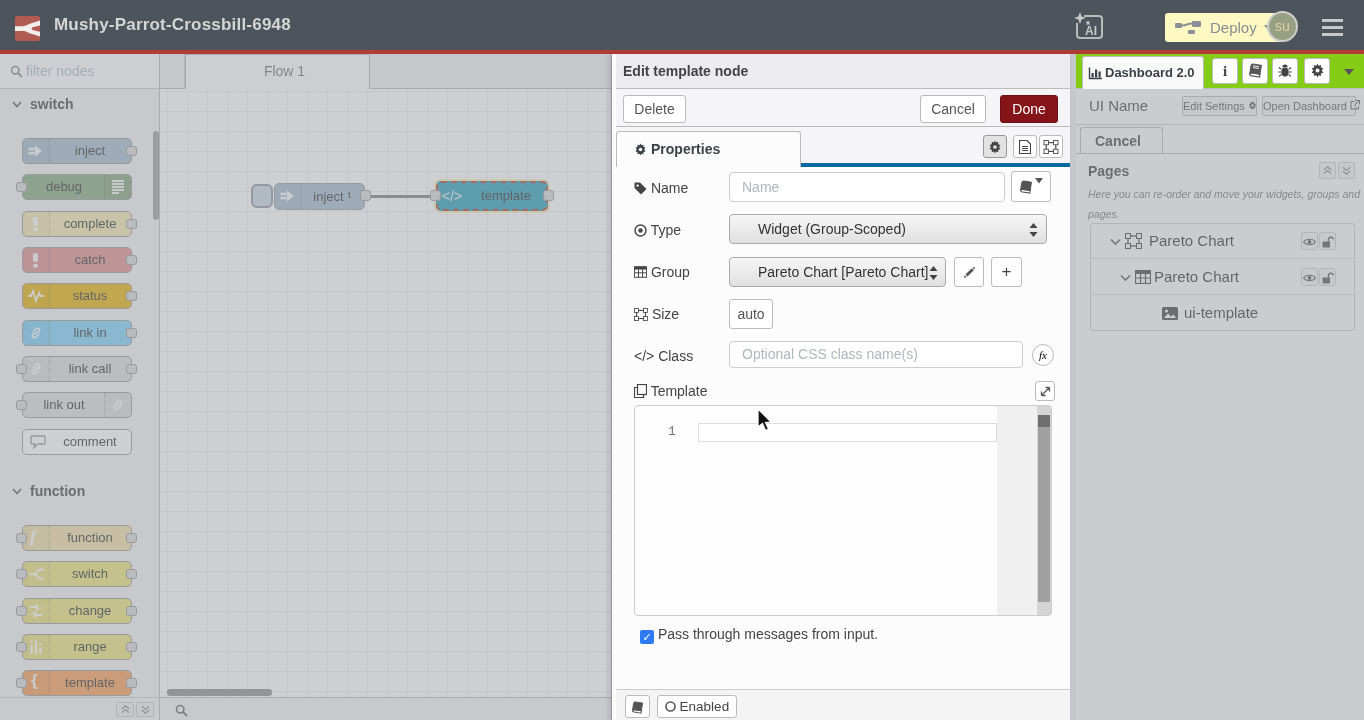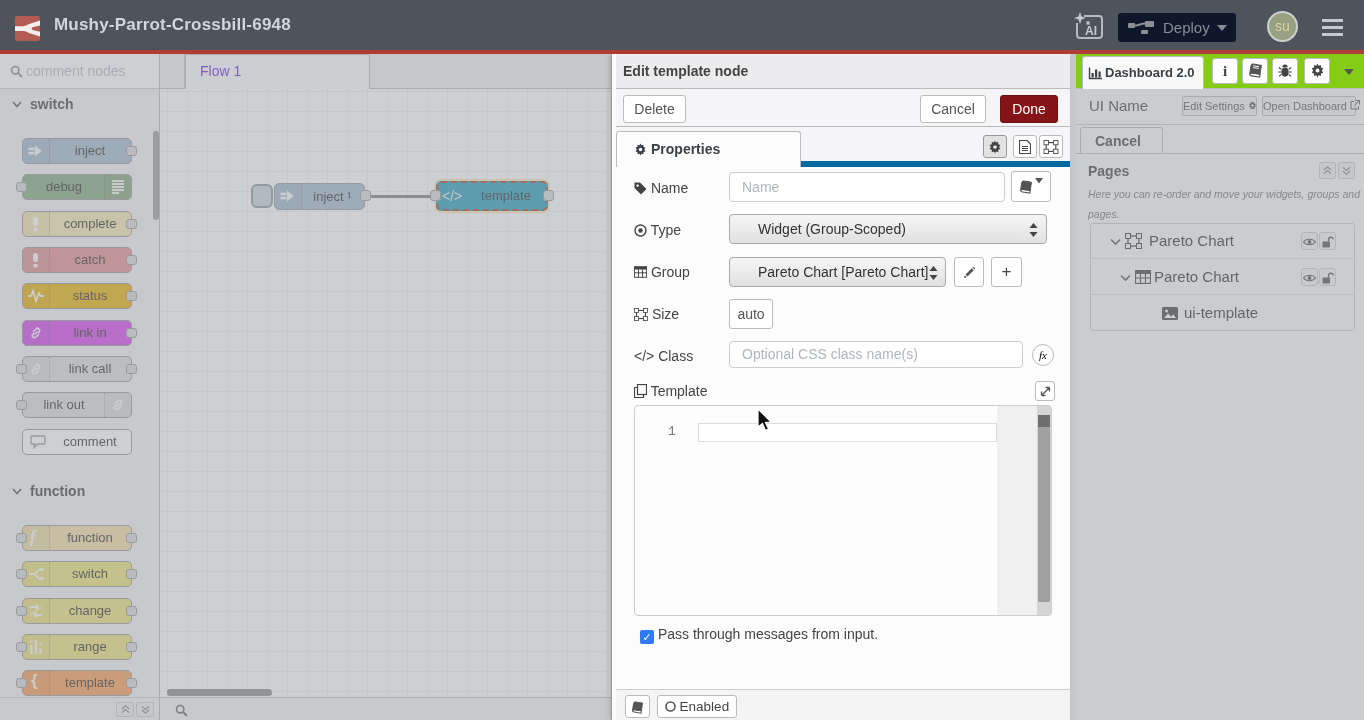--- a/index.html
+++ b/index.html
@@ -6,21 +6,21 @@
   html,body { width:1364px; height:720px; overflow:hidden; font-family:"Liberation Sans", sans-serif; }
   body { position:relative; background:#fff; }
   .abs { position:absolute; }
 
   
   #header { left:0; top:0; width:1364px; height:54px; background:#4d545b; border-bottom:0; }
   #header-red { left:0; top:50px; width:1364px; height:4px; background:#b13d36; }
   #logo { left:15px; top:16px; width:25px; height:25px; background:#b25b53; border-radius:2px; }
   #title { left:54px; top:0; height:50px; line-height:50px; font-size:17px; font-weight:bold; color:#d3d6d8; letter-spacing:0.2px; }
   #ai-icon { left:1072px; top:11px; width:34px; height:32px; }
-  #deploy { left:1118px; top:13px; width:118px; height:29px; background:#0f172a; border-radius:3px; }
+  #deploy { left:1165px; top:13px; width:118px; height:29px; background:#fef9c3; border-radius:3px; }
   #deploy .lbl { position:absolute; left:45px; top:0; height:29px; line-height:29px; font-size:15px; color:#878d92; }
   #avatar { left:1267px; top:11px; width:31px; height:31px; border-radius:50%; background:#97a083; border:2px solid #cdcfcc; color:#ded2a0; font-size:14px; text-align:center; line-height:27px; }
   .hbar { left:1322px; width:21px; height:3px; background:#c6c9cb; }
 
   
   #palette { left:0; top:54px; width:160px; height:666px; background:#f3f3f3; border-right:1px solid #bbb; }
   #pal-search { left:0; top:0; width:159px; height:35px; background:#fff; border-bottom:1px solid #ccc; }
   .pal-cat { position:absolute; left:30px; font-size:14px; font-weight:bold; color:#444; }
   .pnode { position:absolute; left:22px; width:110px; height:26px; border:1px solid #999; border-radius:5px; font-size:13px; color:#333; }
   .pnode .lab { position:absolute; left:30px; right:4px; top:0; height:24px; line-height:24px; text-align:center; }
@@ -30,21 +30,21 @@
   .portL { position:absolute; left:16px; width:11px; height:10px; background:#d9d9d9; border:1px solid #999; border-radius:3px; }
   .portR { position:absolute; left:126px; width:11px; height:10px; background:#d9d9d9; border:1px solid #999; border-radius:3px; }
   #pal-scroll { left:153px; top:77px; width:6px; height:89px; background:#a0a0a0; border-radius:3px; }
   #pal-foot { left:0; top:643px; width:159px; height:23px; background:#f3f3f3; border-top:1px solid #ccc; }
   .pfbtn { position:absolute; top:4px; width:18px; height:15px; background:#efefef; border:1px solid #ccc; border-radius:2px; color:#888; font-size:8px; text-align:center; line-height:14px; }
 
   
   #workspace { left:160px; top:54px; width:912px; height:666px; background:#fff; }
   #tabbar { left:0; top:0; width:912px; height:35px; background:#f0f0f0; border-bottom:1px solid #bbb; }
   #tab-spacer { position:absolute; left:0; top:0; width:25px; height:35px; border-right:1px solid #ccc; }
-  #flowtab { position:absolute; left:25px; top:0; width:185px; height:35px; background:#fdfdfd; border:1px solid #bbb; border-bottom:none; font-size:14px; color:#6d28d9; line-height:33px; padding-left:14px; }
+  #flowtab { position:absolute; left:25px; top:0; width:185px; height:35px; background:#fdfdfd; border:1px solid #bbb; border-bottom:none; font-size:14px; color:#737373; line-height:33px; padding-left:14px;text-align:center; }
   #canvas { left:0; top:35px; width:912px; height:608px; background:#fff;
     background-image:linear-gradient(#f0f0f0 1px, transparent 1px),linear-gradient(90deg, #f0f0f0 1px, transparent 1px);
     background-size:20px 20px; background-position:7px 2px; }
   #hscroll { position:absolute; left:7px; top:600px; width:105px; height:7px; background:#8f8f8f; border-radius:3px; }
   #ws-foot { left:0; top:643px; width:912px; height:23px; background:#f3f3f3; border-top:1px solid #bbb; }
 
   
   .fnode { position:absolute; border:1px solid #999; border-radius:5px; font-size:13px; color:#333; }
   #inj-btn { position:absolute; left:91px; top:95px; width:22px; height:24px; background:#ccd6df; border:2px solid #8e98a3; border-radius:6px; }
   #inject-node { left:114px; top:94px; width:91px; height:27px; background:#a6bbcf; }
@@ -78,21 +78,21 @@
   
   #shadeA { left:0; top:54px; width:1076px; height:666px; background:rgba(151,154,161,0.48); z-index:40; }
   #shadeB { left:1076px; top:89px; width:288px; height:631px; background:rgba(151,154,161,0.48); z-index:40; }
 
   
   #tray { left:611px; top:54px; width:458px; height:666px; background:#fcfcfc; border-left:1px solid #999; box-shadow:-2px 0 5px rgba(0,0,0,0.12); z-index:50; }
   #tray-h { position:absolute; left:4px; top:0; width:454px; height:35px; background:#ececee; border-bottom:1px solid #bbb; font-size:14px; font-weight:bold; color:#444; line-height:34px; padding-left:7px; }
   #tray-tb { position:absolute; left:4px; top:35px; width:454px; height:38px; background:#f5f5f7; border-bottom:1px solid #bbb; }
   .trbtn { position:absolute; top:6px; height:28px; background:#fff; border:1px solid #bbb; border-radius:3px; font-size:14px; color:#555; text-align:center; line-height:26px; }
   #done-btn { position:absolute; top:6px; height:28px; background:#851418; border:1px solid #6e1014; border-radius:3px; font-size:14px; color:#fff; text-align:center; line-height:26px; }
-  #tray-tabs { position:absolute; left:4px; top:73px; width:454px; height:40px; background:#f5f5f7; border-bottom:6px solid #0369a1; }
+  #tray-tabs { position:absolute; left:4px; top:73px; width:454px; height:40px; background:#f5f5f7; border-bottom:4px solid #0369a1; }
   #prop-tab { position:absolute; left:0; top:4px; width:185px; height:36px; background:#fcfcfc; border:1px solid #bbb; border-bottom:none; border-radius:3px 3px 0 0; font-size:14px; font-weight:bold; color:#3a4147; line-height:34px; }
   .ttbtn { position:absolute; top:8px; width:24px; height:23px; background:#fff; border:1px solid #bbb; border-radius:3px; text-align:center; }
   #form { position:absolute; left:4px; top:113px; width:454px; height:522px; background:#fcfcfc; }
   .frow { position:absolute; left:18px; font-size:14px; color:#444; }
   .finput { position:absolute; border:1px solid #ccc; border-radius:4px; background:#fff; font-size:14px; color:#b0b6bc; padding-left:12px; }
   .fselect { position:absolute; border:1px solid #aaa; border-radius:4px; background:linear-gradient(#f6f6f6,#e0e0e0); font-size:14px; color:#333; padding-left:28px; }
   .fbtn { position:absolute; background:#fff; border:1px solid #bbb; border-radius:3px; text-align:center; }
   #editor { position:absolute; left:18px; top:238px; width:418px; height:211px; border:1px solid #ccc; border-radius:4px; background:#fdfdfd; }
   #checkrow { position:absolute; left:24px; top:459px; height:16px; font-size:14px; color:#444; }
   #tray-foot { position:absolute; left:4px; top:635px; width:454px; height:31px; background:#f4f4f4; border-top:1px solid #ccc; }
@@ -125,21 +125,21 @@
 <div class="abs hbar" style="top:19px;"></div>
 <div class="abs hbar" style="top:26px;"></div>
 <div class="abs hbar" style="top:33px;"></div>
 
 <div class="abs" id="palette">
   <div class="abs" id="pal-search" style="position:absolute;"></div>
   <div style="position:absolute; left:10px; top:10px;"><svg width="13" height="13" viewBox="0 0 13 13">
         <circle cx="5.2" cy="5.2" r="3.7" fill="none" stroke="#888" stroke-width="1.6"></circle>
         <path d="M8 8 L12 12" stroke="#888" stroke-width="1.8"></path>
       </svg></div>
-  <div style="position:absolute; left:26px; top:9px; color:#b7bec6; font-size:14px;">comment nodes</div>
+  <div style="position:absolute; left:26px; top:9px; color:#b7bec6; font-size:14px;">filter nodes</div>
   <div class="pal-cat" style="top:42px;">switch</div>
   <svg style="position:absolute; left:12px; top:47px;" width="10" height="7" viewBox="0 0 10 7">
       <path d="M1 1 L5 5.5 L9 1" fill="none" stroke="#555" stroke-width="1.6"></path>
     </svg>
 
   <div class="pnode" style="top:84px; background:#a6bbcf;">
       <div class="icoL"><svg width="16" height="16" viewBox="0 0 16 16" style="margin:4px 0 0 5px;">
           <path d="M7 2.5 L13.8 8 L7 13.5 Z" fill="#fff" opacity="0.92"></path>
           <rect x="0.5" y="4.6" width="6" height="2.6" fill="#fff" opacity="0.92"></rect>
           <rect x="0.5" y="8.8" width="6" height="2.6" fill="#fff" opacity="0.92"></rect>
@@ -175,21 +175,21 @@
   <div class="portR" style="top:201px;"></div>
 
   <div class="pnode" style="top:229px; background:#eab308;">
       <div class="icoL"><svg width="18" height="16" viewBox="0 0 18 16" style="margin:4px 0 0 4px;">
           <path d="M1 8 H4 L6 3 L9 13 L12 5 L13.5 8 H17" stroke="#fff" stroke-width="1.8" fill="none" opacity="0.92"></path>
         </svg></div>
       <div class="lab">status</div>
     </div>
   <div class="portR" style="top:237px;"></div>
 
-  <div class="pnode" style="top:266px; background:#d946ef;">
+  <div class="pnode" style="top:266px; background:#7dd3fc;">
       <div class="icoL"><svg width="16" height="16" viewBox="0 0 16 16" style="margin:4px 0 0 5px;">
           <path d="M6.5 9.5 L9.5 6.5 M5 7 L8 4 A2.1 2.1 0 0 1 11 7 L10 8 M11 9 L8 12 A2.1 2.1 0 0 1 5 9 L6 8" stroke="#fff" stroke-width="1.7" fill="none" opacity="0.92"></path>
         </svg></div>
       <div class="lab">link in</div>
     </div>
   <div class="portR" style="top:274px;"></div>
 
   <div class="pnode" style="top:302px; background:#dddddd;">
       <div class="icoL"><svg width="16" height="16" viewBox="0 0 16 16" style="margin:4px 0 0 5px;">
           <path d="M6.5 9.5 L9.5 6.5 M5 7 L8 4 A2.1 2.1 0 0 1 11 7 L10 8 M11 9 L8 12 A2.1 2.1 0 0 1 5 9 L6 8" stroke="#fff" stroke-width="1.7" fill="none" opacity="0.92"></path>

